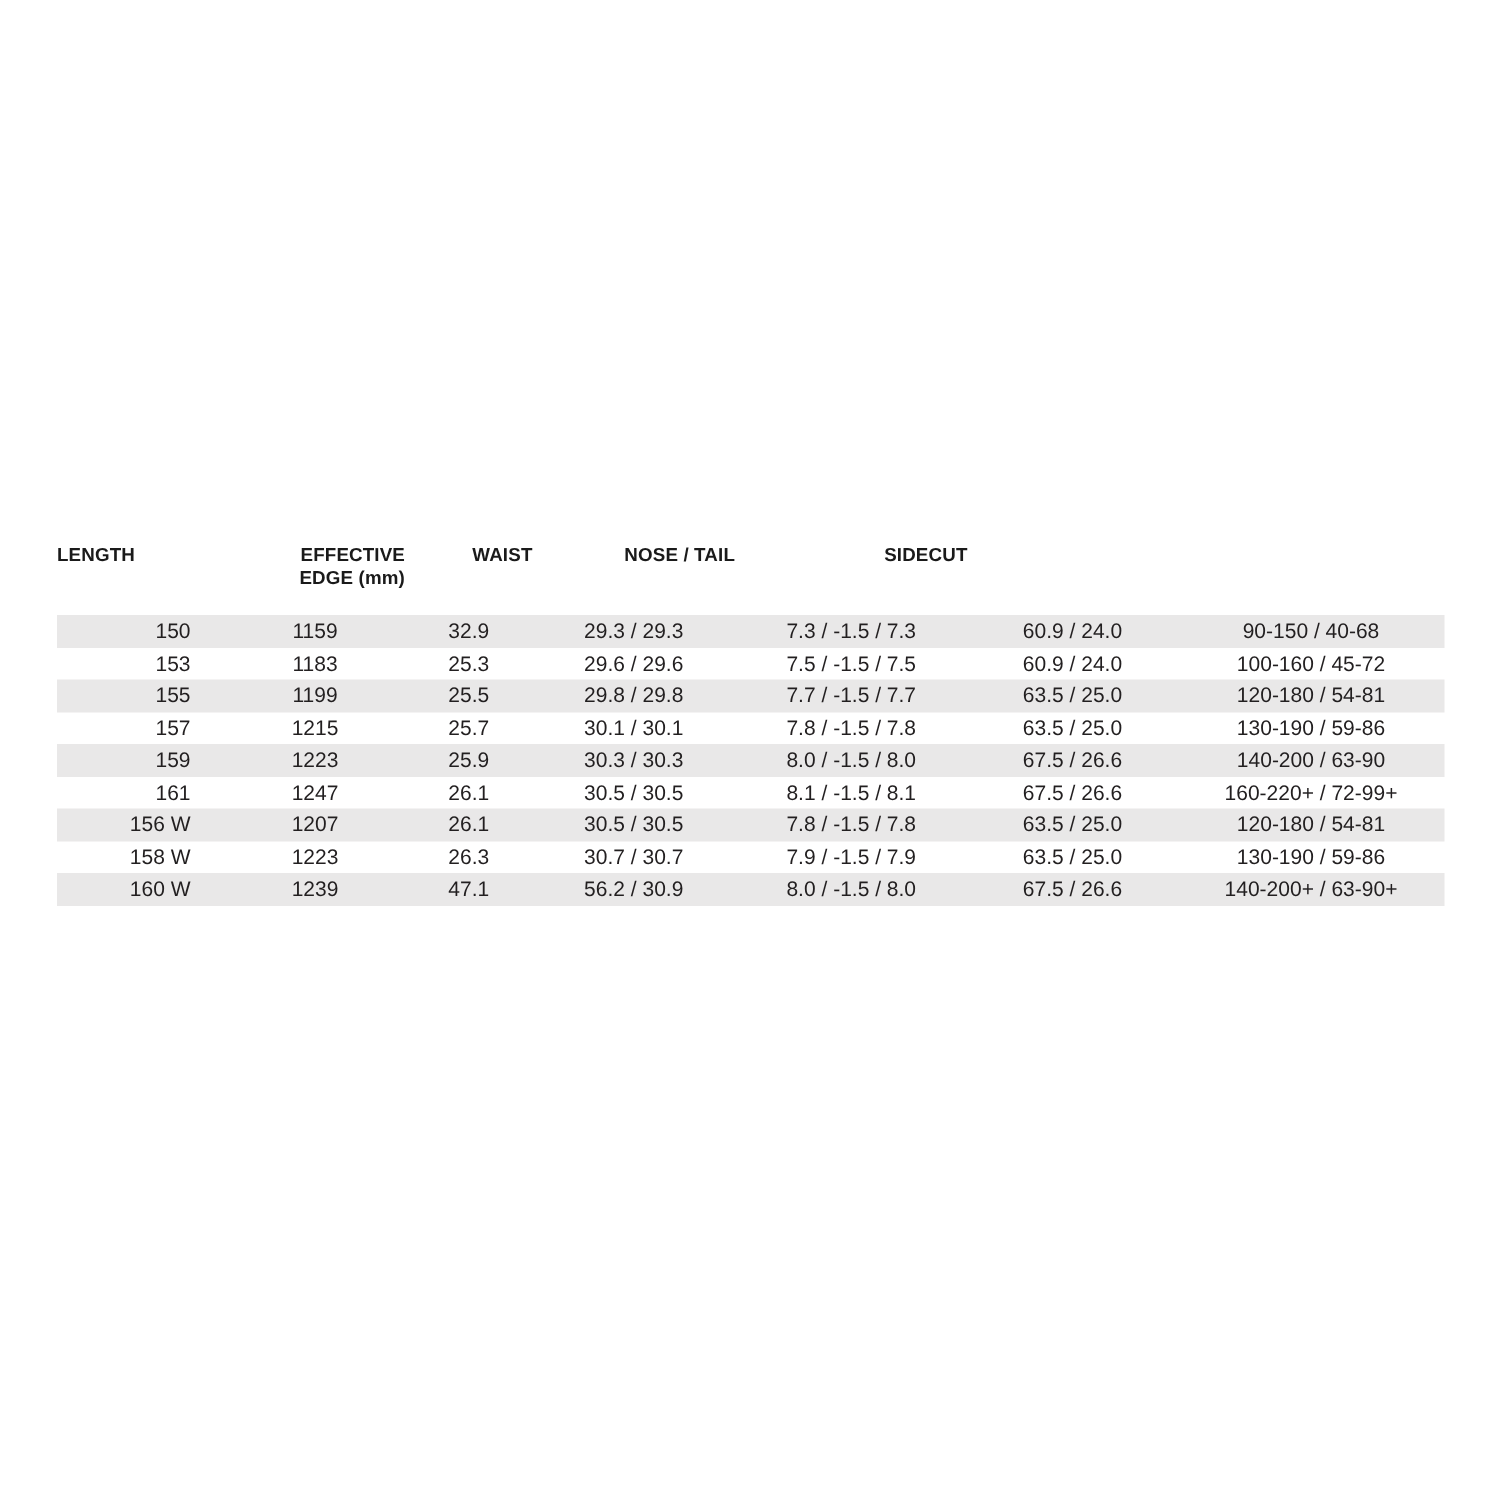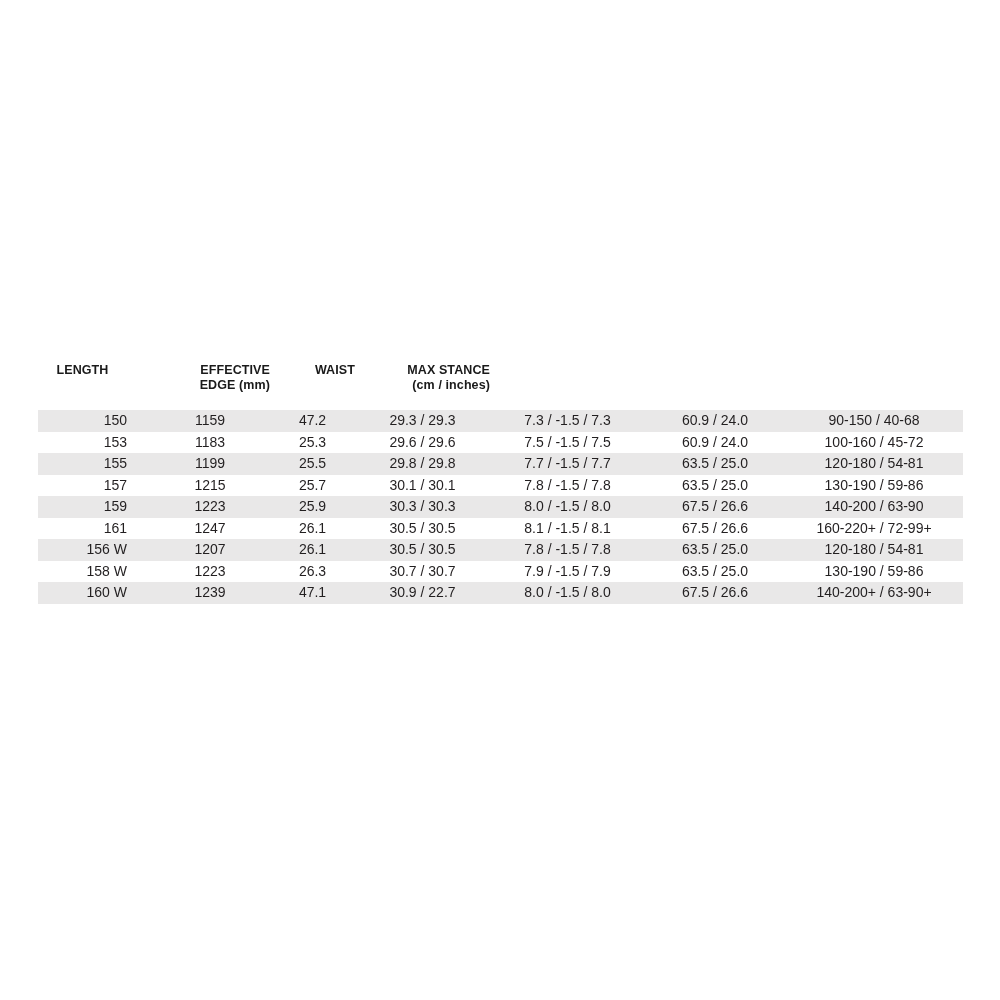--- a/index.html
+++ b/index.html
@@ -25,21 +25,21 @@
   .hcell {
     font-weight: bold;
     font-size: 12.5px;
     line-height: 15px;
     text-align: right;
     letter-spacing: 0.1px;
     color: var(--header-text, #1a1a1a);
     white-space: nowrap;
   }
   .hcell span { display: block; }
-  .hcell.right { text-align: center; padding-right: 23px; }
+  .hcell.right { text-align: left; padding-right: 23px; }
   .rows { margin-top: 17px; }
   .drow {
     height: 21.5px;
     line-height: 21.5px;
     font-size: 14px;
   }
   .drow.shaded { background: var(--stripe, #e9e8e8); }
   .cell {
     text-align: center;
     white-space: nowrap;
@@ -65,29 +65,33 @@
     </div>
     <div class="hcell">
       <span>EFFECTIVE</span>
       <span>EDGE (mm)</span>
     </div>
     <div class="hcell">
       <span>WAIST</span>
       <span></span>
     </div>
     <div class="hcell">
-      <span>MAX STANCE</span>
-      <span>(cm / inches)</span>
+      <span>NOSE / TAIL</span>
+      <span></span>
+    </div>
+    <div class="hcell">
+      <span>SIDECUT</span>
+      <span></span>
     </div>
   </div>
   <div class="rows">
       <div class="drow shaded">
     <div class="cell length"><span class="new-flag"></span><span>150</span></div>
     <div class="cell">1159</div>
-    <div class="cell">47.2</div>
+    <div class="cell">32.9</div>
     <div class="cell">29.3 / 29.3</div>
     <div class="cell">7.3 / -1.5 / 7.3</div>
     <div class="cell">60.9 / 24.0</div>
     <div class="cell">90-150 / 40-68</div>
   </div>
       <div class="drow">
     <div class="cell length"><span class="new-flag"></span><span>153</span></div>
     <div class="cell">1183</div>
     <div class="cell">25.3</div>
     <div class="cell">29.6 / 29.6</div>
@@ -146,19 +150,19 @@
     <div class="cell">26.3</div>
     <div class="cell">30.7 / 30.7</div>
     <div class="cell">7.9 / -1.5 / 7.9</div>
     <div class="cell">63.5 / 25.0</div>
     <div class="cell">130-190 / 59-86</div>
   </div>
       <div class="drow shaded">
     <div class="cell length"><span class="new-flag"></span><span>160 W</span></div>
     <div class="cell">1239</div>
     <div class="cell">47.1</div>
-    <div class="cell">30.9 / 22.7</div>
+    <div class="cell">56.2 / 30.9</div>
     <div class="cell">8.0 / -1.5 / 8.0</div>
     <div class="cell">67.5 / 26.6</div>
     <div class="cell">140-200+ / 63-90+</div>
   </div>
     </div>
 </div>
 
 </body></html>

